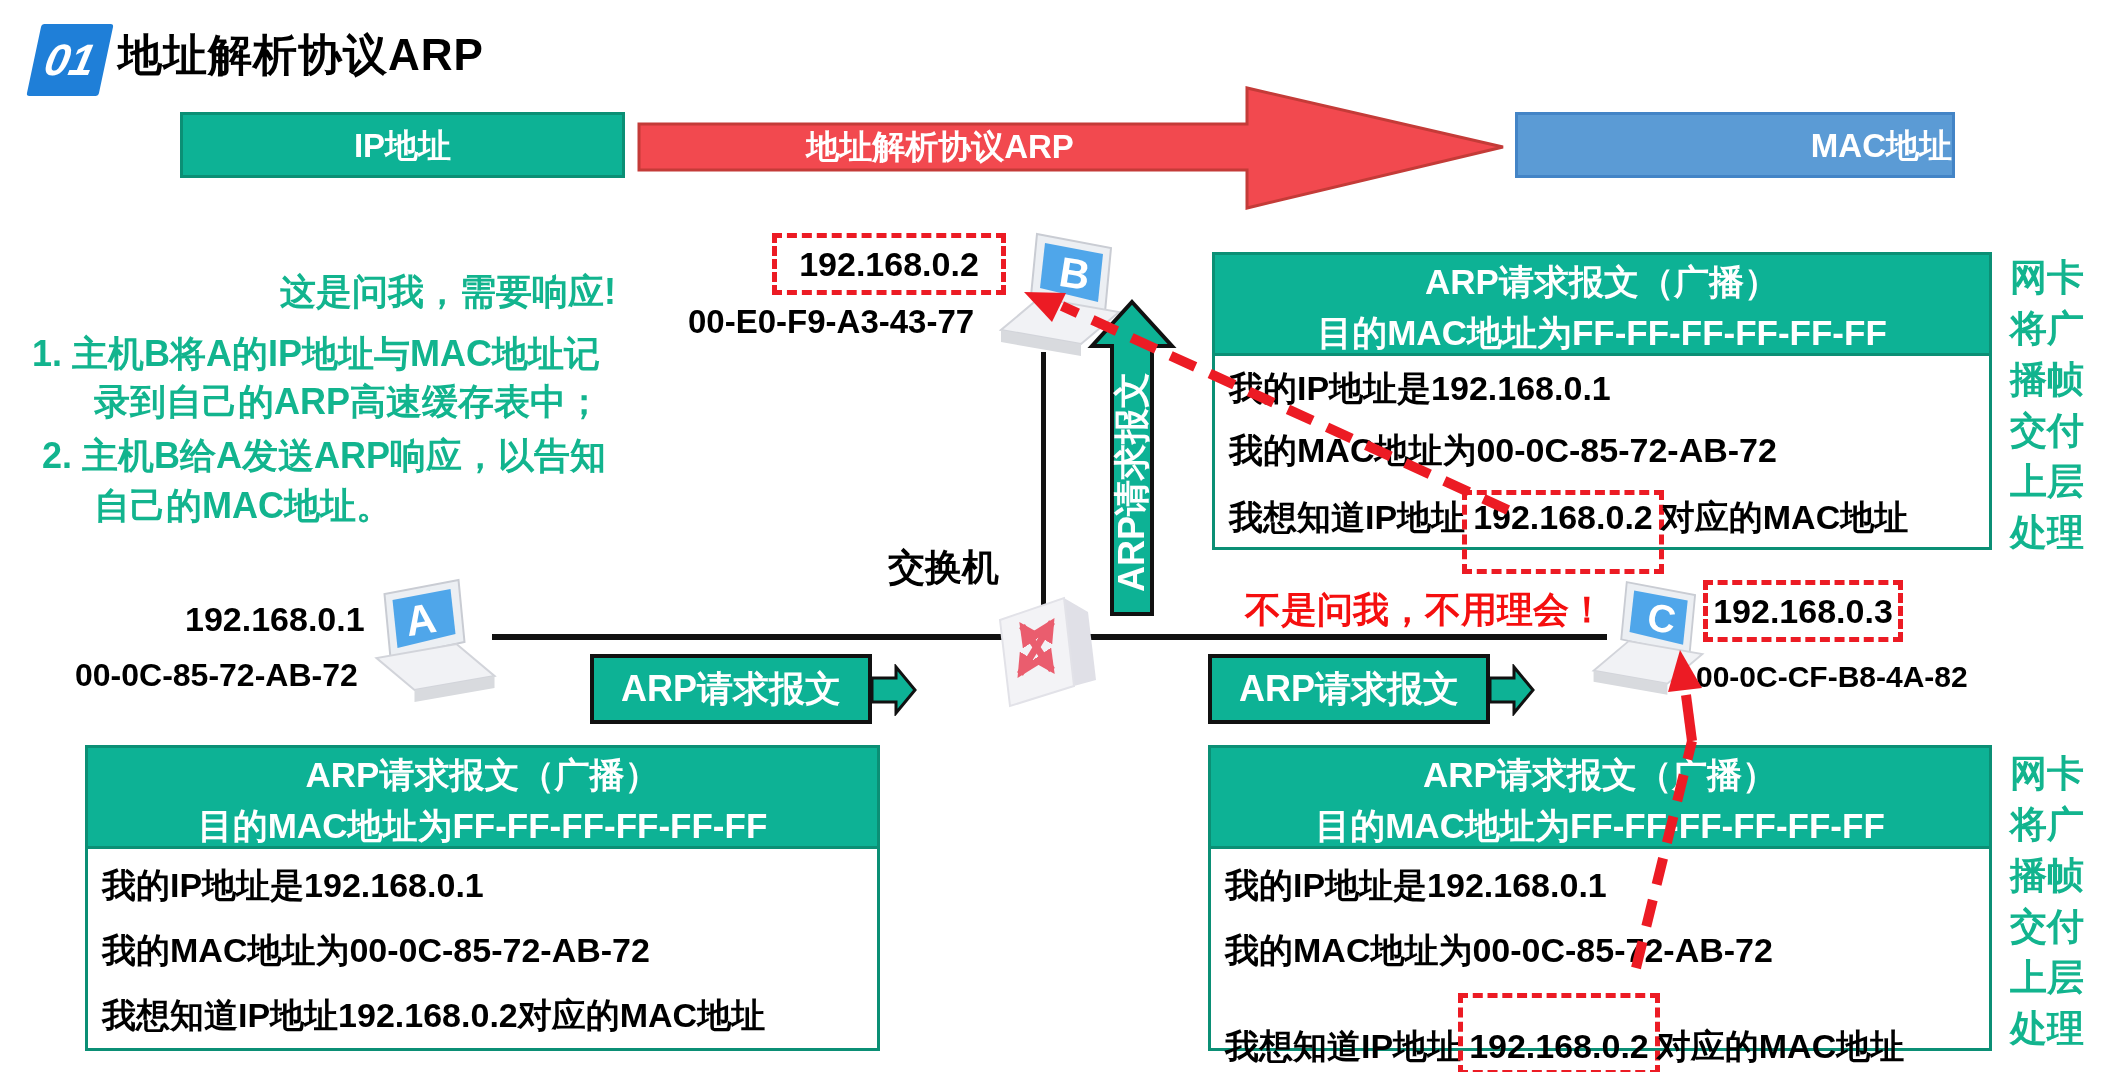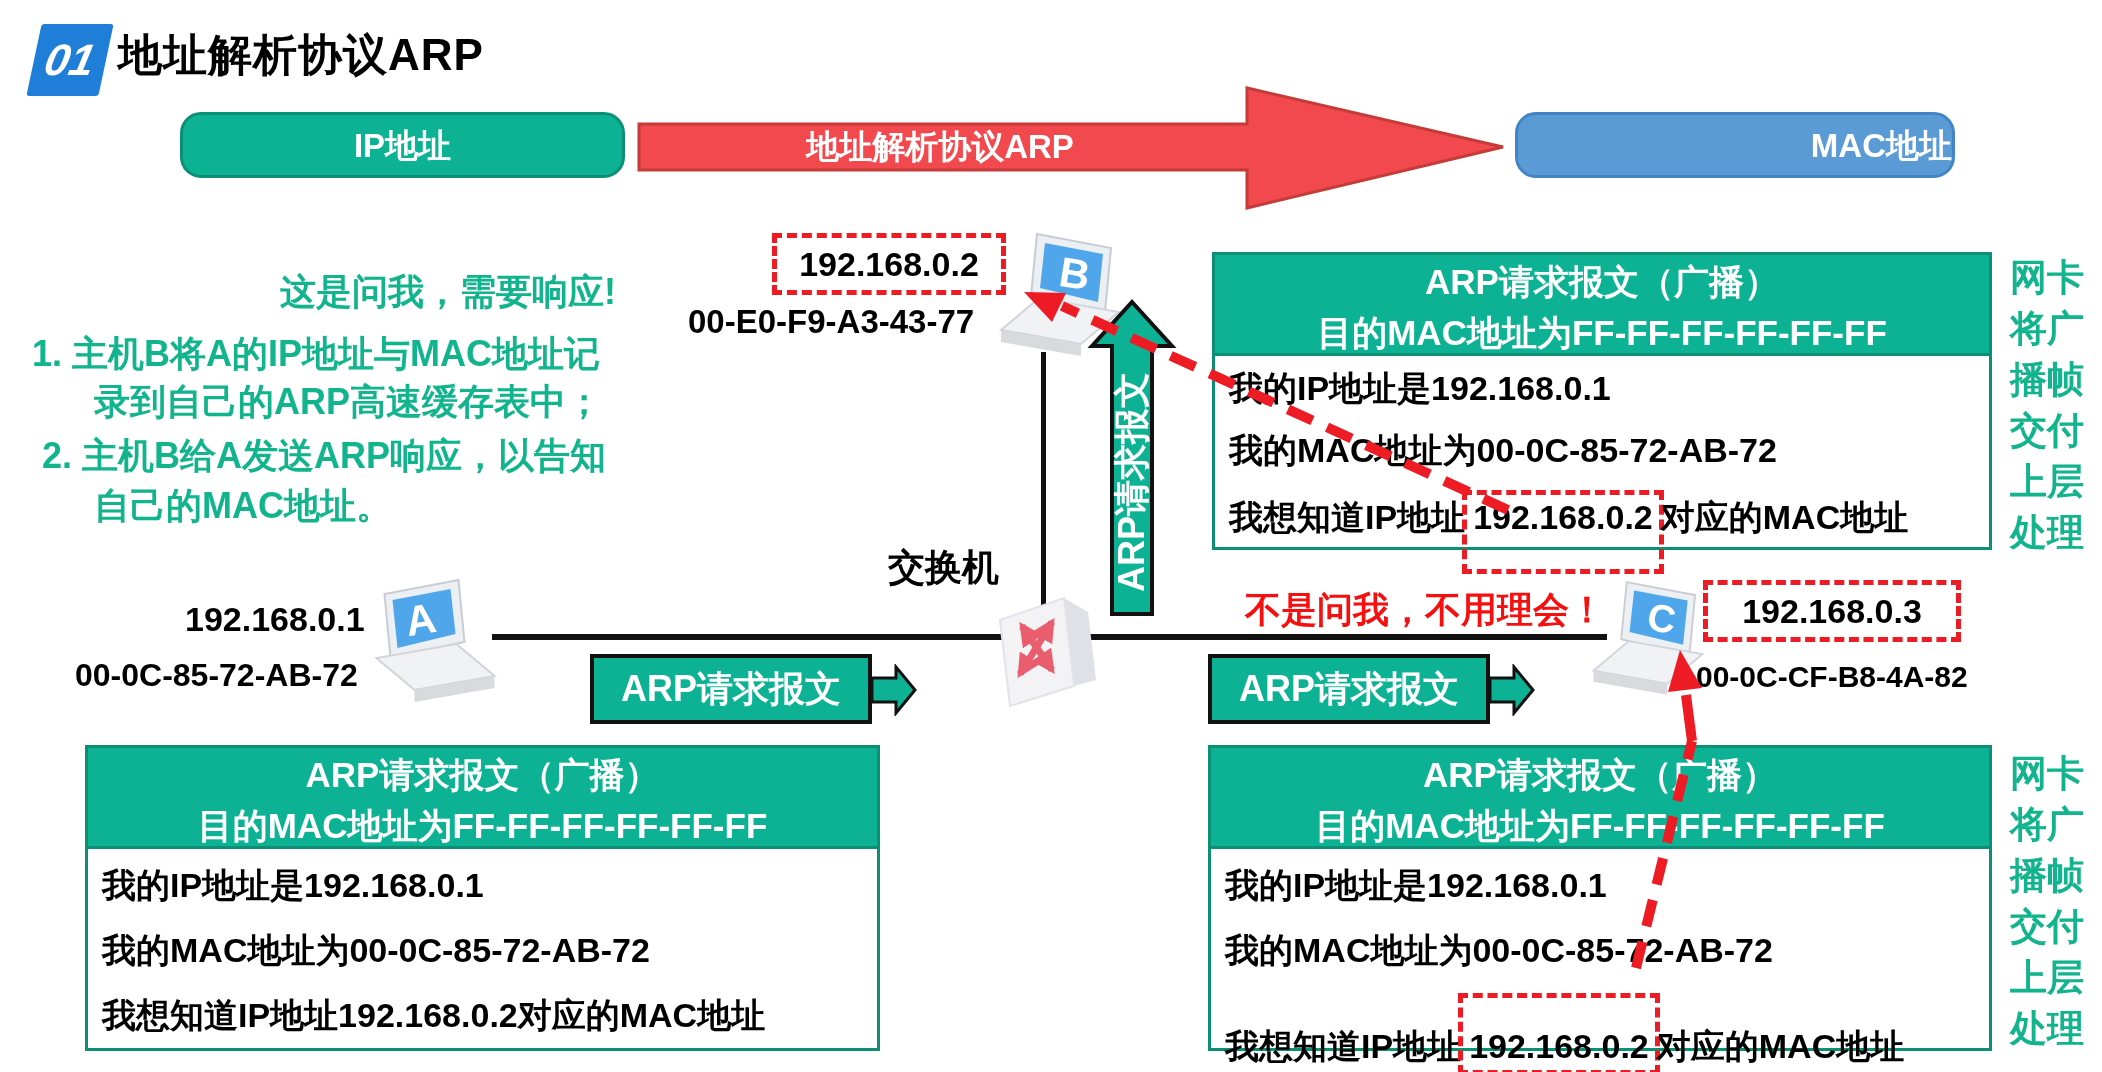--- a/index.html
+++ b/index.html
@@ -8,21 +8,21 @@
   .abs { position:absolute; }
 
   
   .badge { left:34px; top:24px; width:72px; height:72px; background:#1F7FD8;
            transform:skewX(-12deg); border-radius:3px; color:#fff; font-size:44px;
            font-weight:bold; font-style:italic; text-align:center; line-height:72px; }
   .page-title { left:118px; top:26px; font-size:44px; font-weight:bold; color:#000; letter-spacing:1px; }
 
   
   .flow-box { height:66px; text-align:center; line-height:62px; color:#fff;
-              font-size:33px; font-weight:bold;border-radius:21px; }
+              font-size:33px; font-weight:bold; }
   .ip-box  { left:180px; top:112px; width:445px; background:#0DB295; border:3px solid #0B8F75; }
   .mac-box { left:1515px; top:112px; width:440px; background:#5B9BD5; border:3px solid #4384C6;text-align:right; }
   .arrow-label { left:640px; top:124px; width:600px; height:46px; line-height:46px;
                  text-align:center; color:#fff; font-size:33px; font-weight:bold; z-index:3; }
 
   
   .note { color:#12B48E; font-size:36px; font-weight:bold; white-space:nowrap; }
 
   
   .ipmac { color:#000; font-weight:bold; white-space:nowrap; }
@@ -155,21 +155,21 @@
     <polygon points="2,14 26,14 26,3 45,26 26,49 26,38 2,38" fill="#0DB295" stroke="#111" stroke-width="3"></polygon>
   </svg>
 
   <svg class="abs" style="left:1588px; top:578px;" width="120" height="130" viewBox="0 0 130 140">
     <polygon points="42,4 116,18 110,82 36,66" fill="#ECEFF3" stroke="#C9CCD3" stroke-width="2"></polygon>
     <polygon points="50,13 108,24 103,72 45,58" fill="#4FA6EA"></polygon>
     <polygon points="6,100 86,114 124,82 44,68" fill="#F1F2F5" stroke="#D2D4DA" stroke-width="2"></polygon>
     <polygon points="6,100 86,114 86,126 6,112" fill="#D8DADE"></polygon>
     <text x="79" y="58" text-anchor="middle" font-size="42" font-weight="bold" fill="#fff" transform="rotate(9 79 48)">C</text>
   </svg>
-  <div class="abs dash-box" style="left:1703px; top:580px; width:258px; height:62px; font-size:34px; line-height:52px;">192.168.0.3</div>
+  <div class="abs dash-box" style="left:1703px; top:580px; width:200px; height:62px; font-size:34px; line-height:52px;">192.168.0.3</div>
   <div class="abs ipmac" style="left:1696px; top:660px; font-size:30px;">00-0C-CF-B8-4A-82</div>
 
   <div class="abs bigbox" style="left:85px; top:745px; width:795px; height:306px;">
     <div class="bighead" style="height:104px;">
       <div>ARP请求报文（广播）</div>
       <div>目的MAC地址为FF-FF-FF-FF-FF-FF</div>
     </div>
     <div class="bigbody" style="top:104px; height:202px;">
       <div class="line" style="top:14px;">我的IP地址是192.168.0.1</div>
       <div class="line" style="top:79px;">我的MAC地址为00-0C-85-72-AB-72</div>

